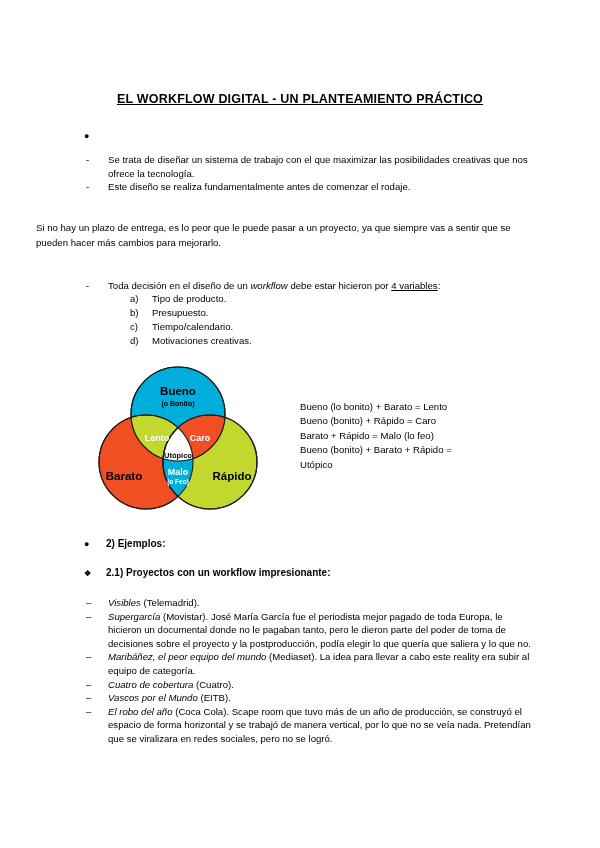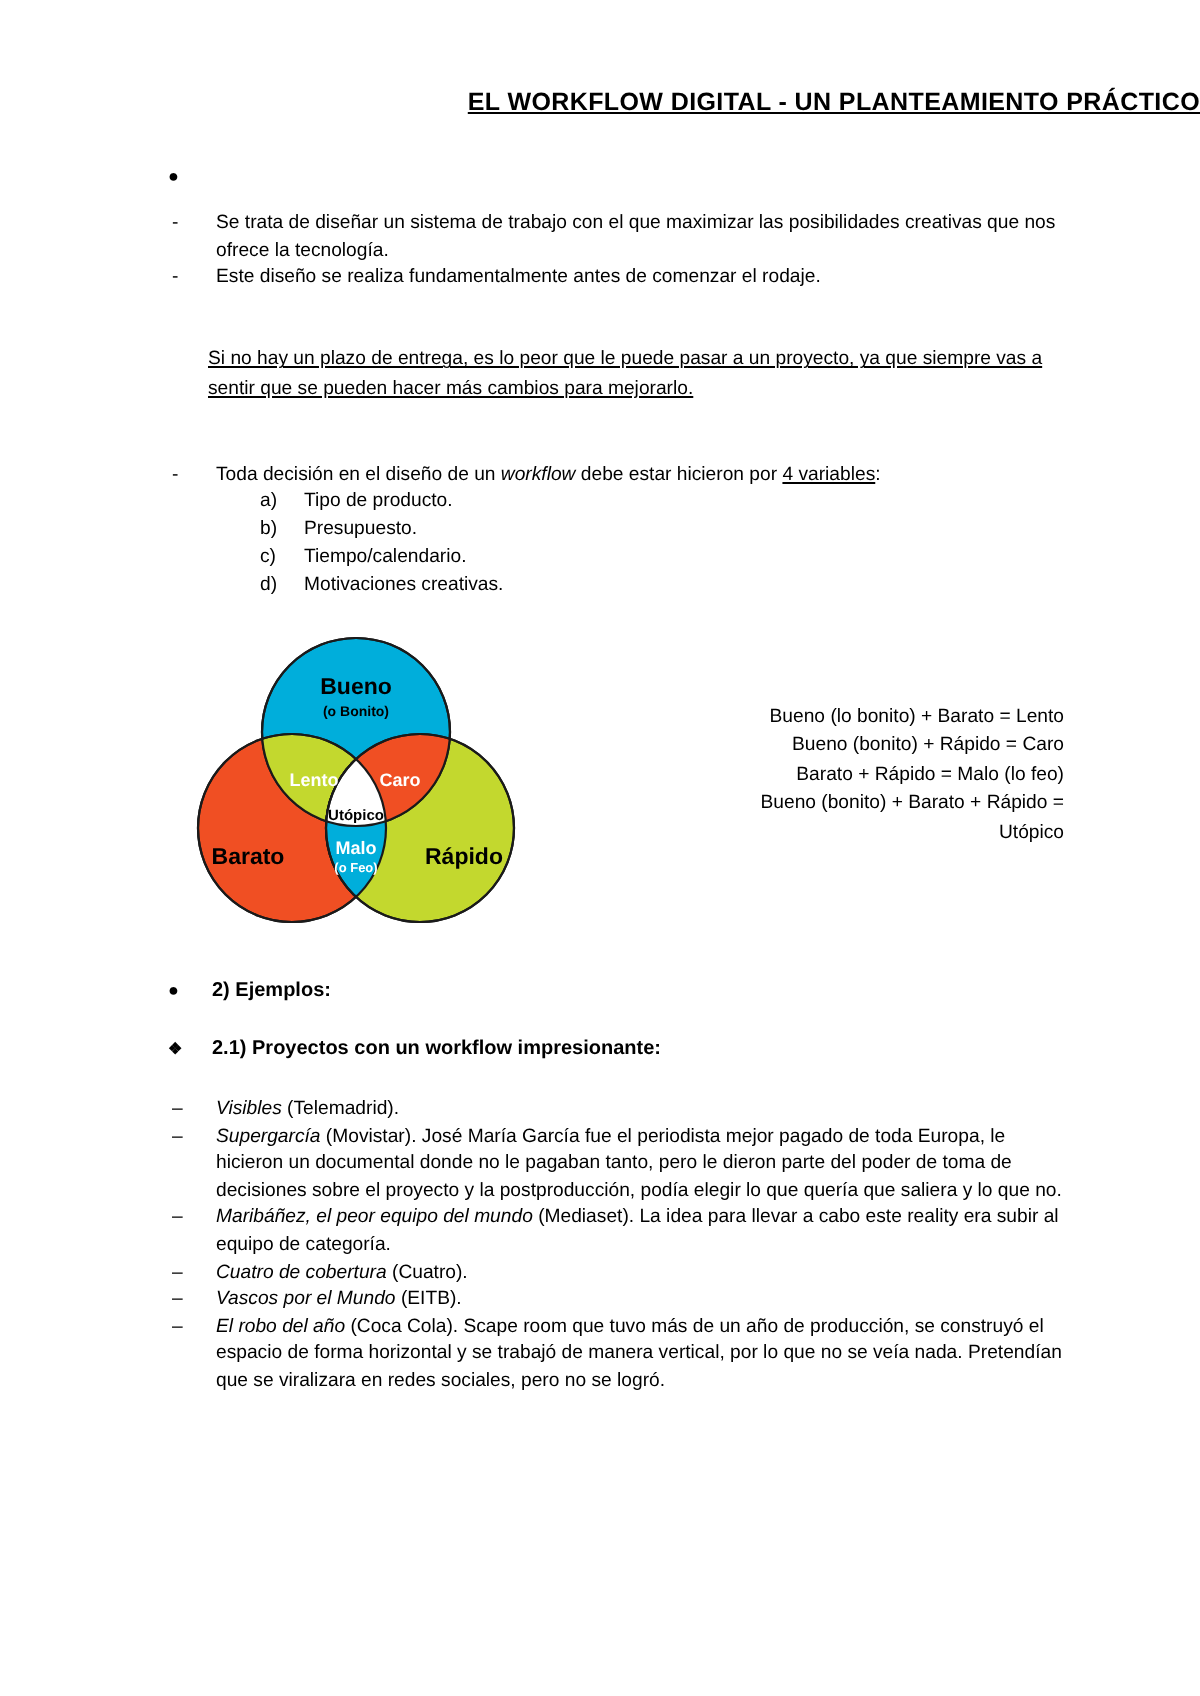--- a/index.html
+++ b/index.html
@@ -16,27 +16,27 @@
   }
   .page {
     width: 600px;
     height: 848px;
     position: relative;
     box-sizing: border-box;
     padding: 0;
   }
 
   .doc-title {
-    text-align: right;
+    text-align: center;
     font-size: 12.5px;
     font-weight: bold;
     text-decoration: underline;
     letter-spacing: 0.2px;
     margin: 0;
-    padding-top: 44px;
+    padding-top: 92px;
   }
 
   .section-heading {
     display: flex;
     align-items: baseline;
     font-size: 10px;
     font-weight: bold;
     margin-left: 84px;
     margin-top: 0;
   }
@@ -66,23 +66,22 @@
     flex: 0 0 22px;
     width: 22px;
   }
   .dash-item .dash-body {
     flex: 1;
   }
 
   .body-para {
     font-size: 9.6px;
     line-height: 1.55;
-    margin-left: 104px;
+    margin-left: 36px;
     margin-right: 60px;
-    text-decoration: underline;
   }
 
   .alpha-list {
     margin: 0;
     padding: 0;
     list-style: none;
     margin-left: 130px;
   }
   .alpha-item {
     display: flex;
@@ -105,21 +104,21 @@
   .venn-wrap {
     position: absolute;
     left: 88px;
     top: 0;
   }
   .equations {
     position: absolute;
     left: 300px;
     top: 38px;
     width: 232px;
-    text-align: right;
+    text-align: left;
     font-size: 9.6px;
     line-height: 1.5;
   }
 
   .spacer-sm { height: 12px; }
   .spacer-md { height: 18px; }
   .spacer-lg { height: 26px; }
 </style>
 </head>
 <body>

